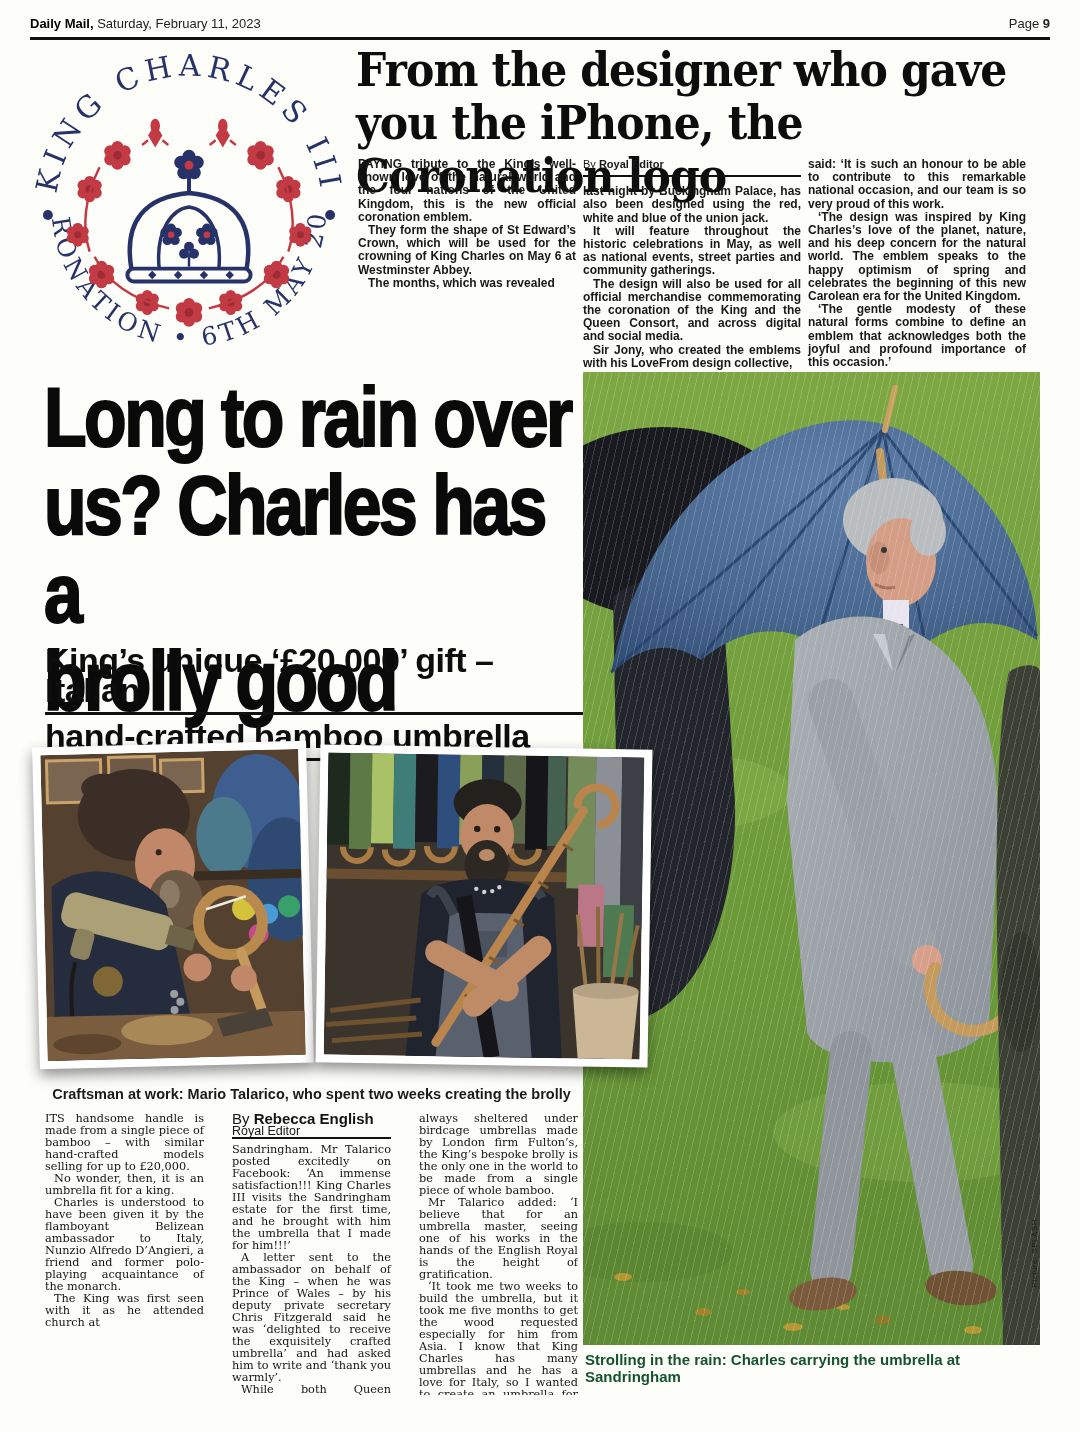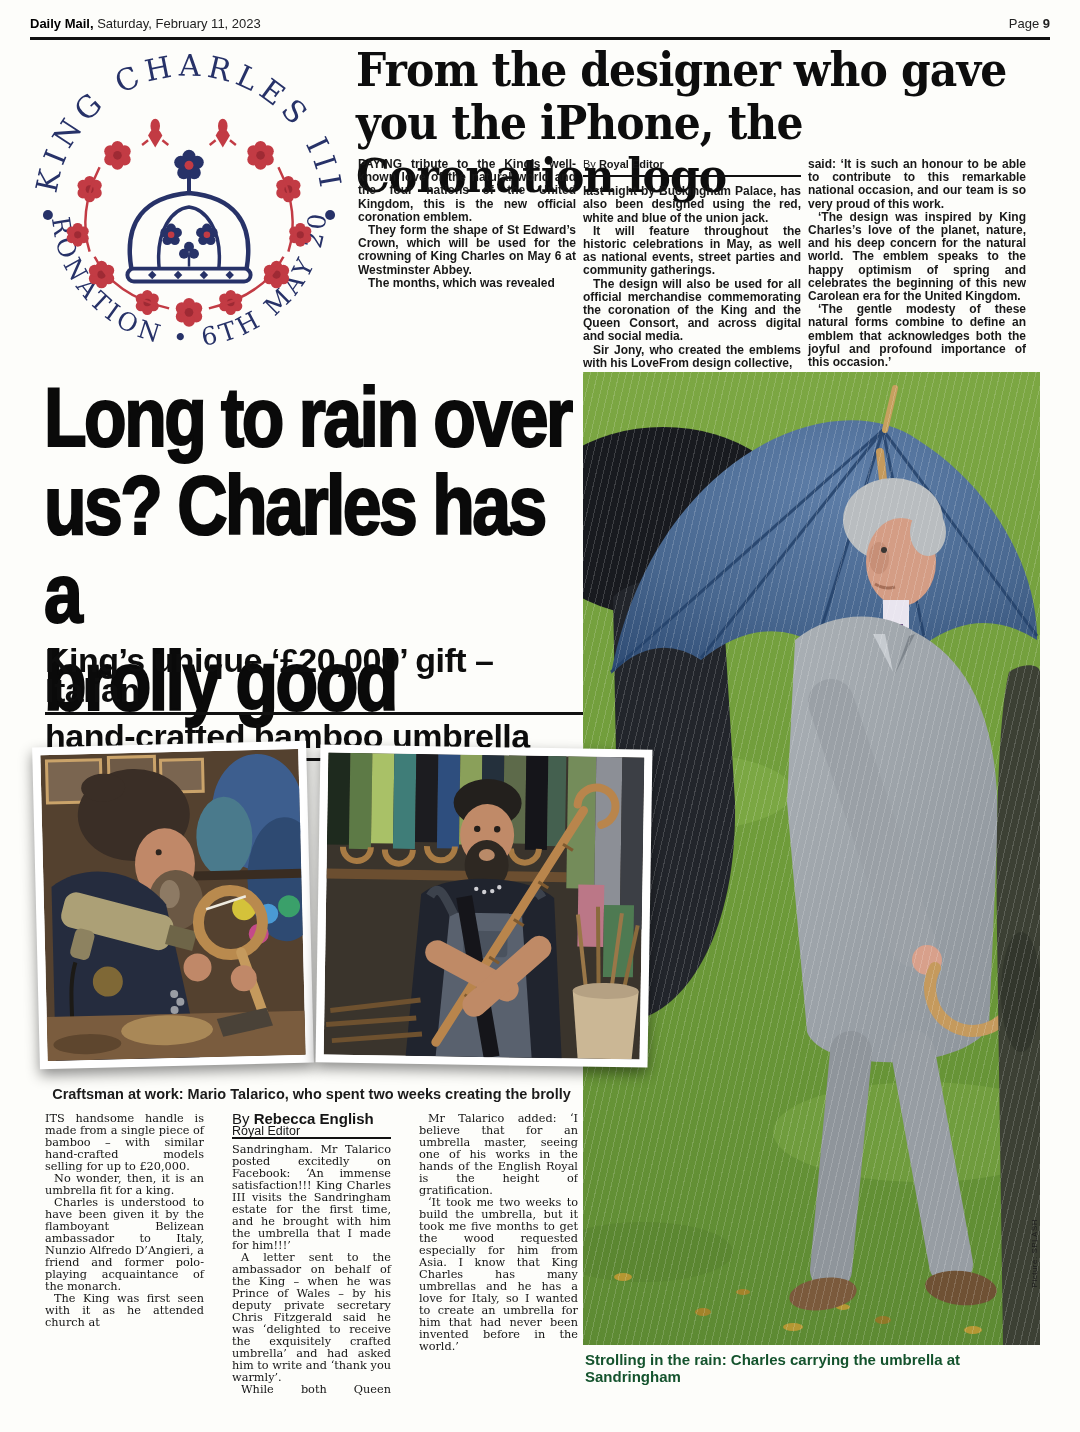--- a/index.html
+++ b/index.html
@@ -414,18 +414,19 @@
     <div class="botcol">
       <div class="byline2">
         <div class="l1"><span>By </span><b>Rebecca English</b></div>
         <div class="l2">Royal Editor</div>
       </div>
       <p class="nofirst">Sandringham. Mr Talarico posted excitedly on Facebook: ‘An immense satisfaction!!! King Charles III visits the Sandringham estate for the first time, and he brought with him the umbrella that I made for him!!!’</p>
       <p>A letter sent to the ambassador on behalf of the King – when he was Prince of Wales – by his deputy private secretary Chris Fitzgerald said he was ‘delighted to receive the exquisitely crafted umbrella’ and had asked him to write and ‘thank you warmly’.</p>
       <p>While both Queen Elizabeth II and the Queen Mother</p>
     </div>
     <div class="botcol">
+      <p class="nofirst">always sheltered under birdcage umbrellas made by London firm Fulton’s, the King’s bespoke brolly is the only one in the world to be made from a single piece of whole bamboo.</p>
       <p>Mr Talarico added: ‘I believe that for an umbrella master, seeing one of his works in the hands of the English Royal is the height of gratification.</p>
       <p>‘It took me two weeks to build the umbrella, but it took me five months to get the wood requested especially for him from Asia. I know that King Charles has many umbrellas and he has a love for Italy, so I wanted to create an umbrella for him that had never been invented before in the world.’</p>
     </div>
   </div>
 
 </div>
 
 </body></html>

